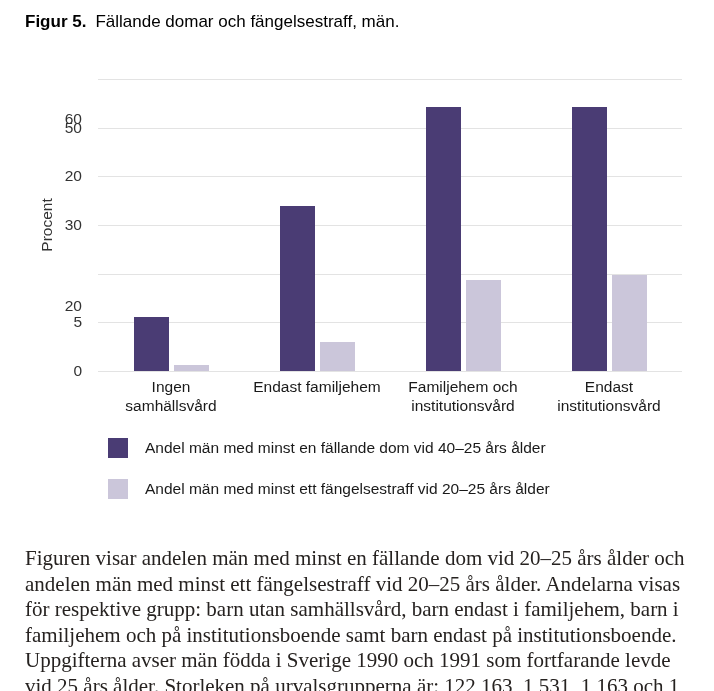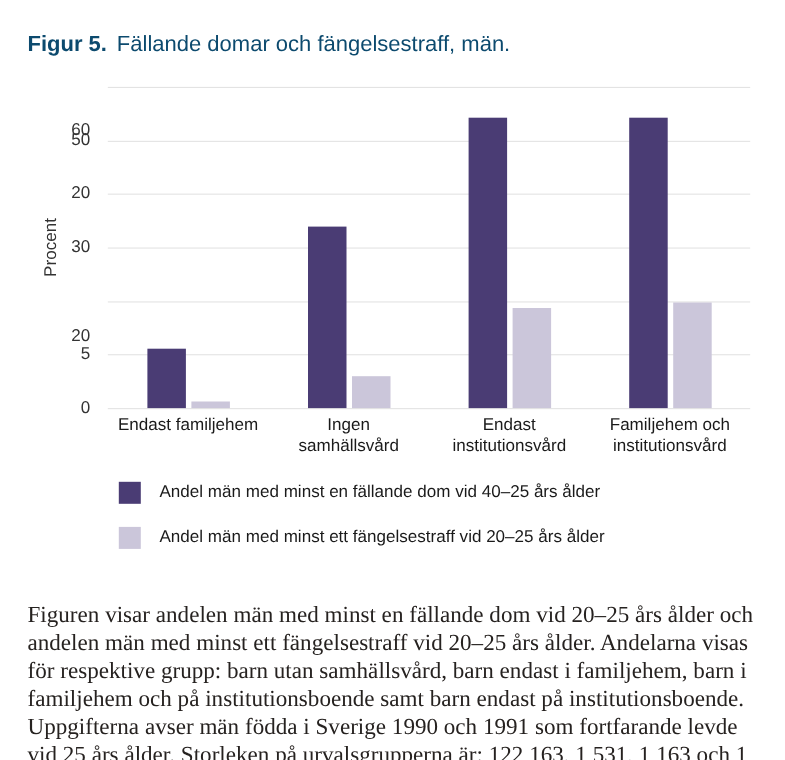--- a/index.html
+++ b/index.html
@@ -9,24 +9,24 @@
     height: 691px;
     background: #ffffff;
     font-family: "Liberation Sans", sans-serif;
     color: #1a1a1a;
     overflow: hidden;
   }
   
   .fig-title {
     position: absolute;
     left: 25px;
-    top: 30px;
-    font-size: 20px;
+    top: 12px;
+    font-size: 17px;
     line-height: 20px;
-    color: #0c4a6e;
+    color: #000000;
   }
   .fig-title .fig-no { font-weight: bold; margin-right: 9px; }
 
   
   .plot {
     position: absolute;
     left: 98px;
     top: 79px;
     width: 584px;
     height: 292px;
@@ -173,24 +173,24 @@
           <div class="bar" style="height: 31.3333%; background: rgb(203, 198, 218);"></div>
         </div>
         <div class="bar-group">
           <div class="bar" style="height: 90.5%; background: rgb(74, 60, 116);"></div>
           <div class="bar" style="height: 33%; background: rgb(203, 198, 218);"></div>
         </div>
       </div>
   </div>
 
   <div class="xlabels">
+      <div class="xlabel">Ingen samhällsvård</div>
       <div class="xlabel">Endast familjehem</div>
-      <div class="xlabel">Ingen samhällsvård</div>
+      <div class="xlabel">Familjehem och institutionsvård</div>
       <div class="xlabel">Endast institutionsvård</div>
-      <div class="xlabel">Familjehem och institutionsvård</div>
     </div>
 
   <div class="legend">
       <div class="legend-item">
         <span class="legend-swatch" style="background: rgb(74, 60, 116);"></span>
         <span class="legend-label">Andel män med minst en fällande dom vid 40–25 års ålder</span>
       </div>
       <div class="legend-item">
         <span class="legend-swatch" style="background: rgb(203, 198, 218);"></span>
         <span class="legend-label">Andel män med minst ett fängelsestraff vid 20–25 års ålder</span>

